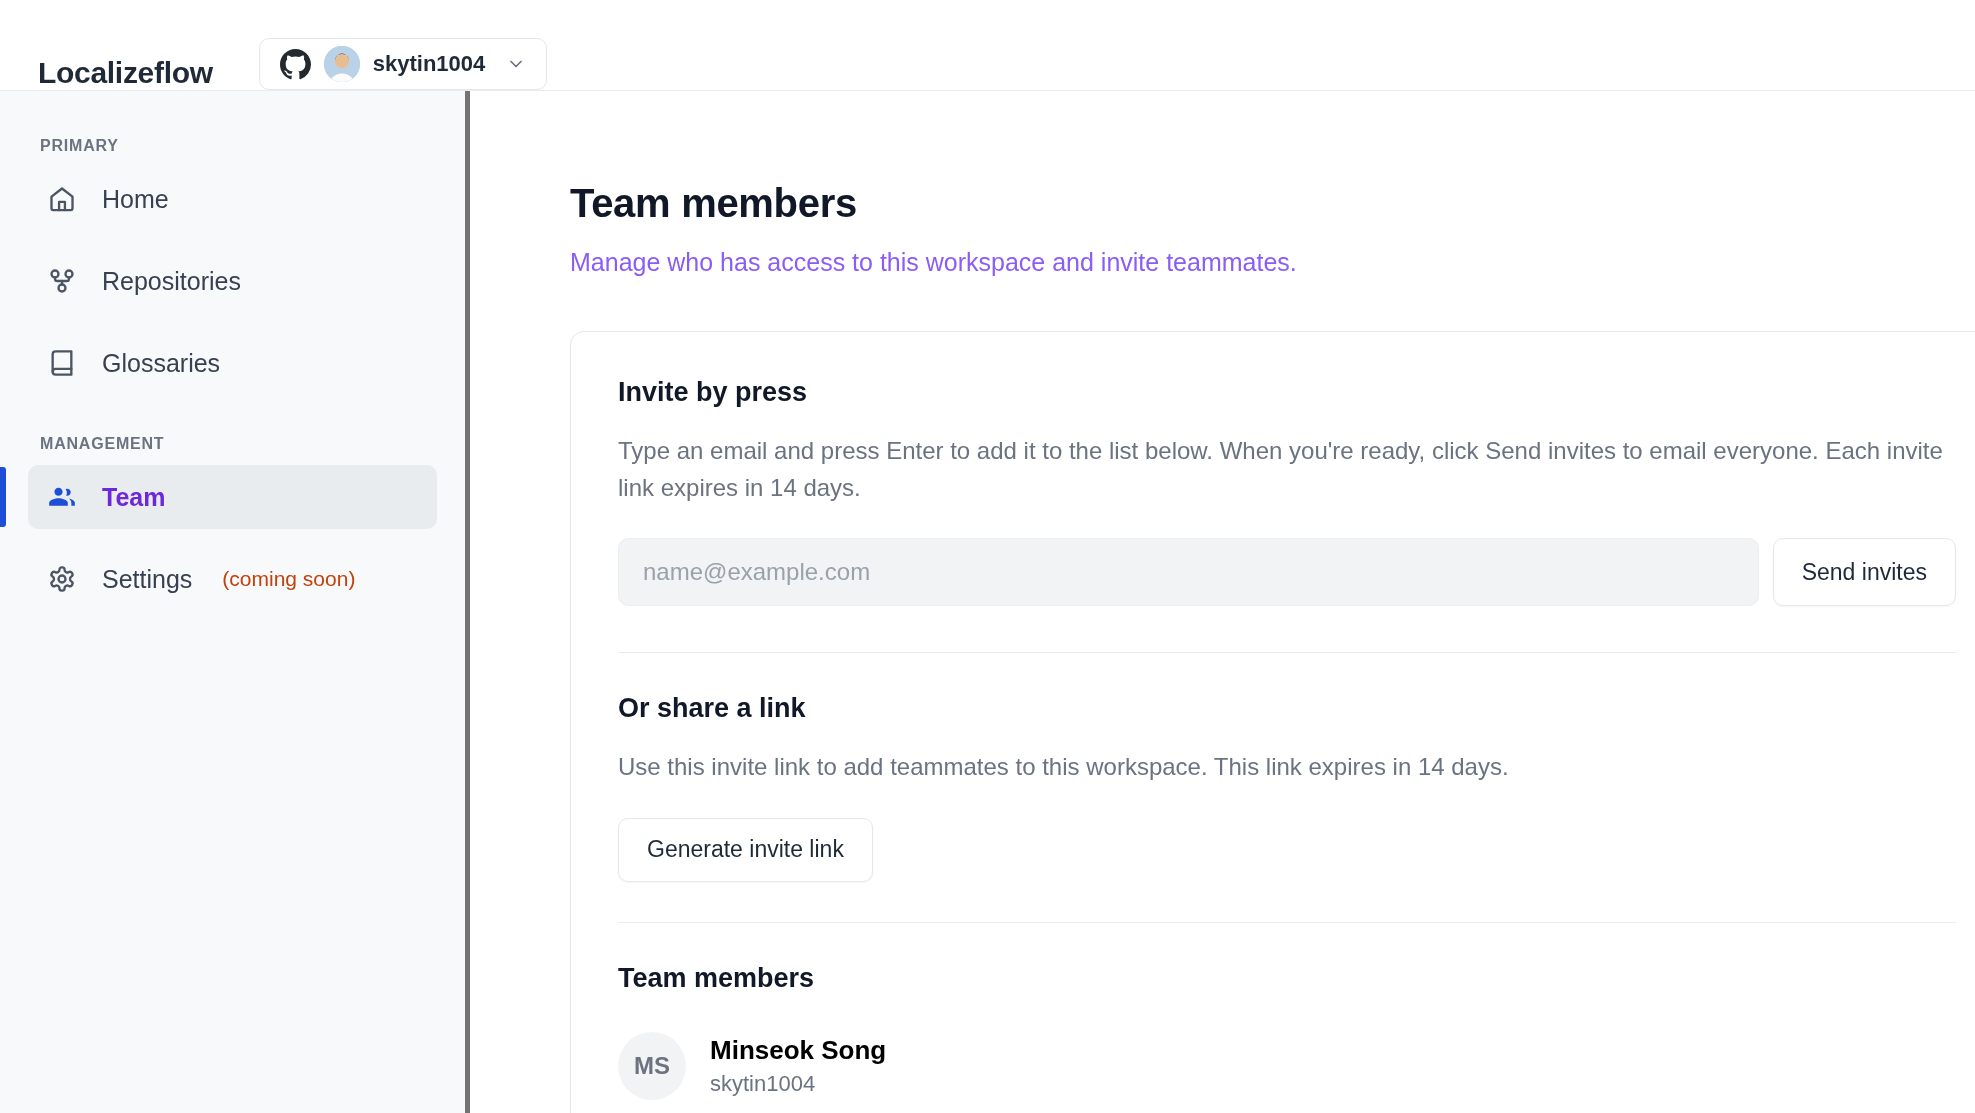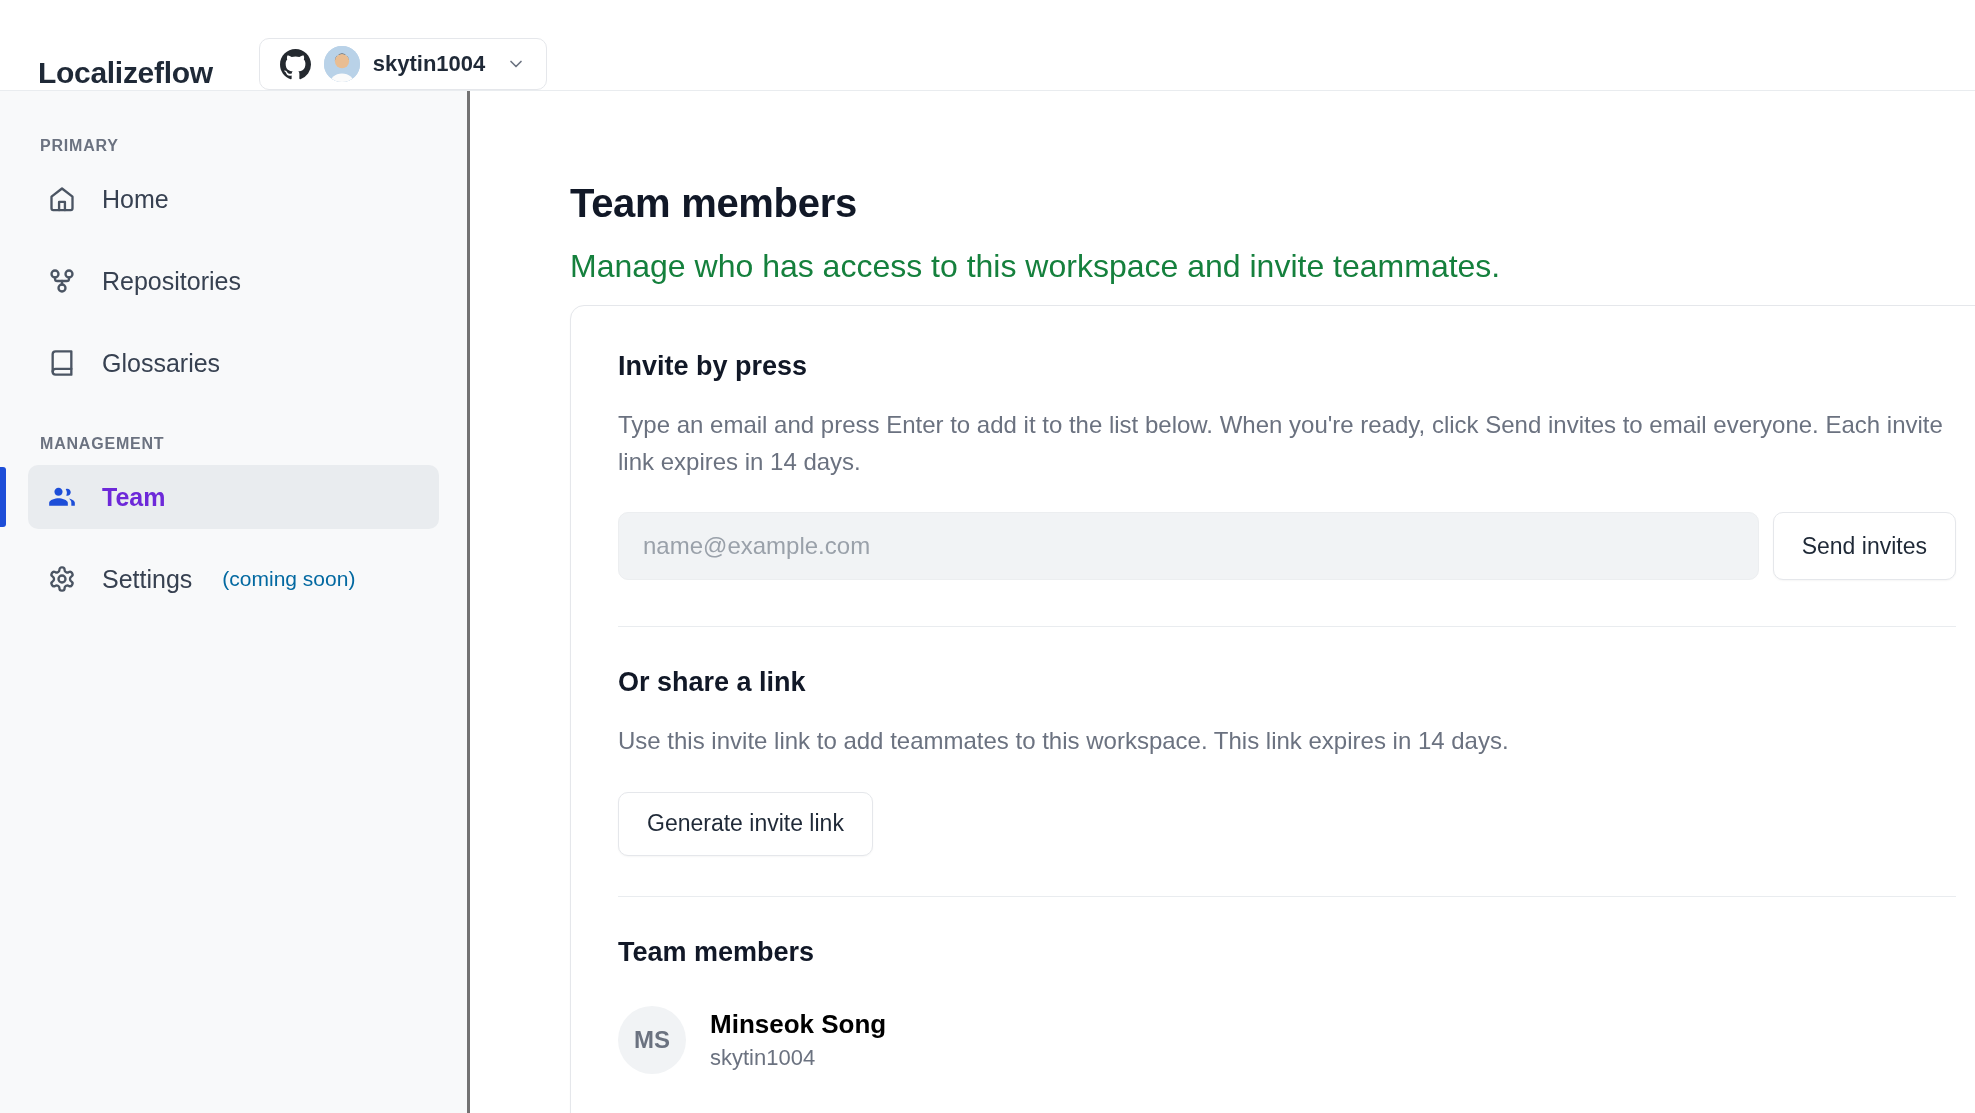--- a/index.html
+++ b/index.html
@@ -27,45 +27,45 @@
   }
   .account-name { font-size:22px; font-weight:600; color:#1f2937; }
   .chev { width:20px; height:20px; margin-left:8px; }
 
   
   .layout { display:flex; height:1022px; }
 
   
   .sidebar {
     width:470px; flex:0 0 470px; background:#f8f9fa;
-    border-right:3px solid #737373; padding:46px 28px 0;
+    border-right:5px solid #737373; padding:46px 28px 0;
   }
   .section-label {
     font-size:16px; font-weight:600; color:#6b7280;
     letter-spacing:0.8px; padding-left:12px; margin-bottom:12px;
   }
   .section-label.mgmt { margin-top:40px; }
   .nav-item {
     display:flex; align-items:center; gap:26px;
     height:64px; padding:0 20px; margin-bottom:18px;
     border-radius:10px; font-size:25px; color:#374151;
     cursor:pointer; position:relative;
   }
   .nav-item .nicon { width:28px; height:28px; flex:0 0 auto; }
   .nav-item.active { background:#e9ecef; color:#6d28d9; font-weight:700; }
   .nav-item.active::before {
     content:""; position:absolute; left:-28px; top:2px; bottom:2px;
     width:6px; background:#1d4ed8; border-radius:0 3px 3px 0;
   }
-  .nav-note { font-size:21px; font-weight:400; color:#0369a1; margin-left:4px; }
+  .nav-note { font-size:21px; font-weight:400; color:#c2410c; margin-left:4px; }
 
   
   .main { flex:1; background:#ffffff; padding:90px 0 0 100px; overflow:hidden; }
   .page-title { font-size:40px; font-weight:700; color:#111827; margin-bottom:22px; letter-spacing:-0.3px; }
-  .page-subtitle { font-size:32px; color:#15803d; margin-bottom:20px; }
+  .page-subtitle { font-size:25px; color:#8b5cf6; margin-bottom:54px; }
 
   .card {
     width:1434px; background:#fff; border:1px solid #e5e7eb;
     border-radius:14px; padding:45px 47px 60px;
     box-shadow:0 1px 2px rgba(0,0,0,0.03);
   }
   .card h2 { font-size:27px; font-weight:700; color:#111827; margin-bottom:24px; }
   .card p  { font-size:24px; color:#6b7280; line-height:1.55; margin-bottom:32px; max-width:1330px; }
 
   .invite-row { display:flex; gap:14px; margin-bottom:46px; }

